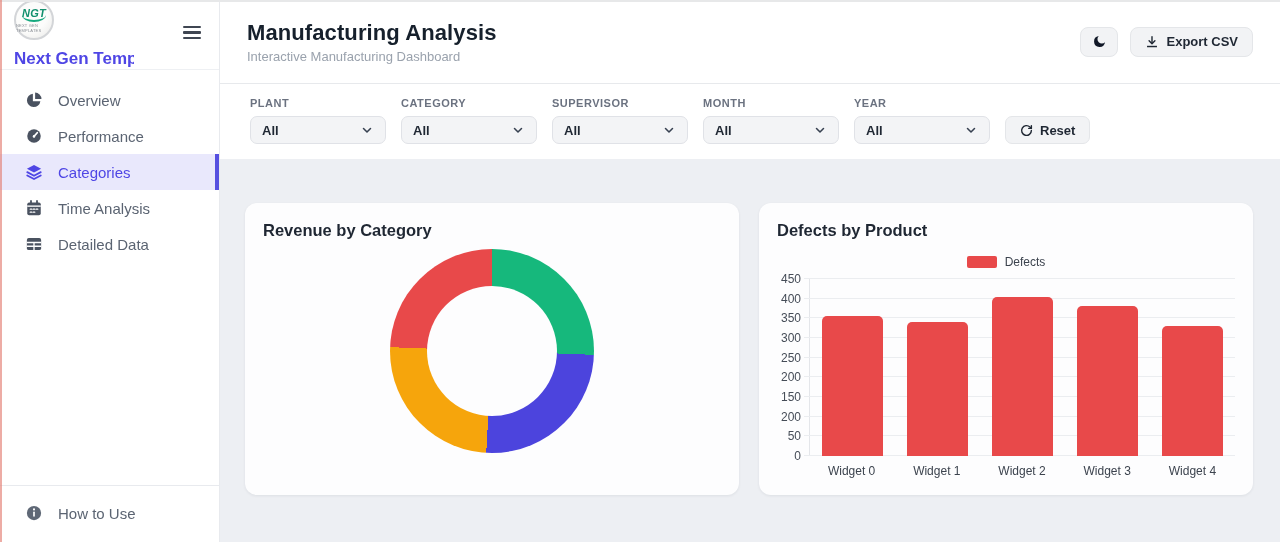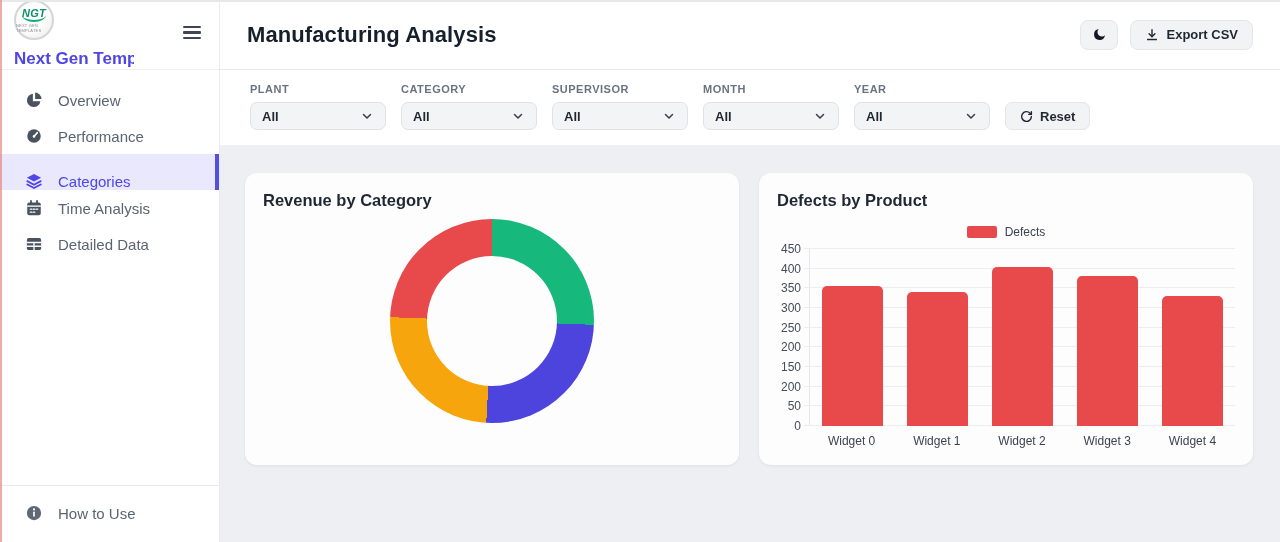--- a/index.html
+++ b/index.html
@@ -18,48 +18,48 @@
   .logo-ngt { font-size:11px; font-weight:800; font-style:italic; color:#12906e; letter-spacing:.3px; border-bottom:2px solid #17a97f; border-radius:0 0 60% 60%; line-height:11px; padding-bottom:1px; }
   .logo-sub { font-size:4px; color:#8a8f96; letter-spacing:.2px; margin-top:1px; }
   .brand { color:#4f46e5; font-weight:700; font-size:17px; white-space:nowrap; overflow:hidden; max-width:120px; }
   .hamburger { display:flex; flex-direction:column; gap:3px; cursor:pointer; position:absolute; right:18px; top:26px; }
   .hamburger span { width:18px; height:2.4px; background:#3f4652; border-radius:1px; }
 
   nav { padding-top:12px; }
   .nav-item { height:36px; display:flex; align-items:center; gap:15px; padding-left:25px; font-size:15px; color:#5b6472; cursor:pointer; }
   .nav-item .nicon { width:18px; height:18px; color:#4a5260; display:flex; }
   .nav-item .nicon svg { width:18px; height:18px; }
-  .nav-item.active { background:#e9e8fc; color:#4f46e5; border-right:4px solid #554fe0;align-items:flex-end; }
+  .nav-item.active { background:#e9e8fc; color:#4f46e5; border-right:4px solid #554fe0; }
   .nav-item.active .nicon { color:#4f46e5; }
 
   .sidebar-footer { margin-top:auto; border-top:1px solid #e8eaee; padding:10px 0 12px; }
   .footer-item { height:34px; display:flex; align-items:center; gap:15px; padding-left:25px; font-size:15px; color:#5b6472; cursor:pointer; }
   .footer-item .nicon { width:18px; height:18px; display:flex; }
 
   
   .main { flex:1; display:flex; flex-direction:column; background:#edeff3; min-width:0; }
 
-  header { background:#fff; height:70px; display:flex; align-items:center; padding:0 27px; border-bottom:1px solid #e7e9ec; flex-shrink:0; }
+  header { background:#fff; height:84px; display:flex; align-items:center; padding:0 27px; border-bottom:1px solid #e7e9ec; flex-shrink:0; }
   .title-block h1 { font-size:22px; font-weight:800; color:#16202c; letter-spacing:.1px; }
   .title-block .subtitle { font-size:13px; color:#9aa2ad; margin-top:3px; }
   .header-actions { margin-left:auto; display:flex; align-items:center; gap:12px; }
   .btn { display:flex; align-items:center; gap:7px; border-radius:8px; cursor:pointer; font-size:13px; font-weight:700; border:1px solid #e4e6e9; background:#f2f3f5; color:#1f2733; height:30px; padding:0 14px; }
   .btn.icon-only { width:38px; justify-content:center; padding:0; }
   .btn.primary { background:#4f46e5; border-color:#4f46e5; color:#fff; height:32px; padding:0 15px; font-size:13.5px; }
   .btn svg { flex-shrink:0; }
 
   .filterbar { background:#fff; padding:13px 30px 15px; display:flex; align-items:flex-end; gap:15px; flex-shrink:0; }
   .filter-group { display:flex; flex-direction:column; }
   .flabel { font-size:11px; font-weight:700; color:#6b7280; letter-spacing:.5px; margin-bottom:7px; }
   .fselect { width:136px; height:28px; background:#f3f4f6; border:1px solid #e0e2e7; border-radius:7px; display:flex; align-items:center; justify-content:space-between; padding:0 11px; font-size:13px; font-weight:700; color:#1f2733; cursor:pointer; }
   .fselect .chev { display:flex; color:#374151; }
   .btn.reset { height:28px; border-radius:7px;justify-content:center; }
 
   
-  .content { flex:1; padding:28px 27px 0 25px; display:flex; gap:20px; }
+  .content { flex:1; padding:44px 27px 0 25px; display:flex; gap:20px; }
   .card { background:#fdfdfe; border-radius:12px; box-shadow:0 1px 3px rgba(16,24,40,.07); padding:18px 18px 0; flex:1; height:292px; min-width:0; }
   .card-title { font-size:16.5px; font-weight:700; color:#1f2733; }
 
   .legend-row { display:flex; justify-content:center; gap:21px; margin-top:15px; }
   .leg-item { display:flex; align-items:center; gap:8px; cursor:pointer; }
   .swatch { width:30px; height:12px; border-radius:2px; display:inline-block; }
   .leg-label, .leg-item span:last-child { font-size:12px; color:#3c434e; }
 
   .donut-wrap { display:flex; justify-content:center; margin-top:9px; }
   .donut { width:204px; height:204px; border-radius:50%; position:relative; }
@@ -164,20 +164,21 @@
         <span>How to Use</span>
       </div>
     </div>
   </aside>
 
   <div class="main">
 
     <header>
       <div class="title-block">
         <h1>Manufacturing Analysis</h1>
+        <div class="subtitle">Interactive Manufacturing Dashboard</div>
       </div>
       <div class="header-actions">
         <button class="btn icon-only">
           <span style="display:flex;">
             <svg width="15" height="15" viewBox="0 0 24 24">
                 <path d="M20.8 13.2A8.8 8.8 0 1 1 10.8 3.2a7 7 0 0 0 10 10z" fill="#111827"></path>
               </svg>
           </span>
         </button>
         <button class="btn">

